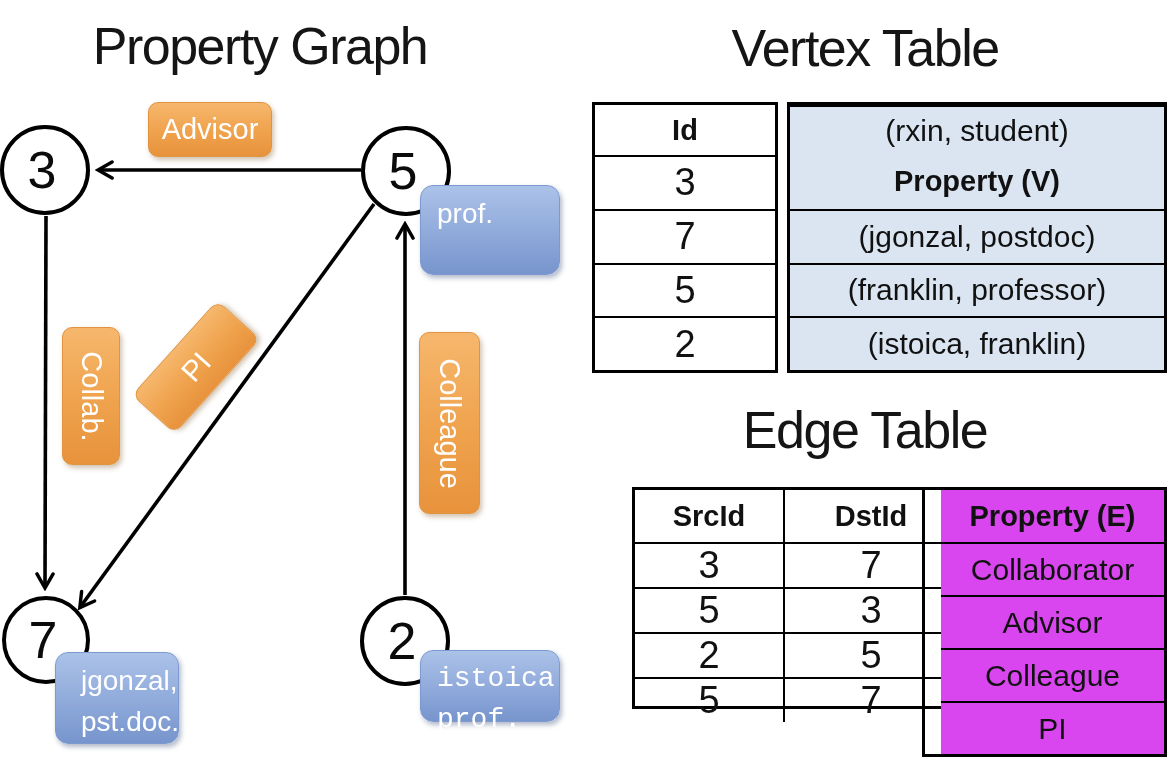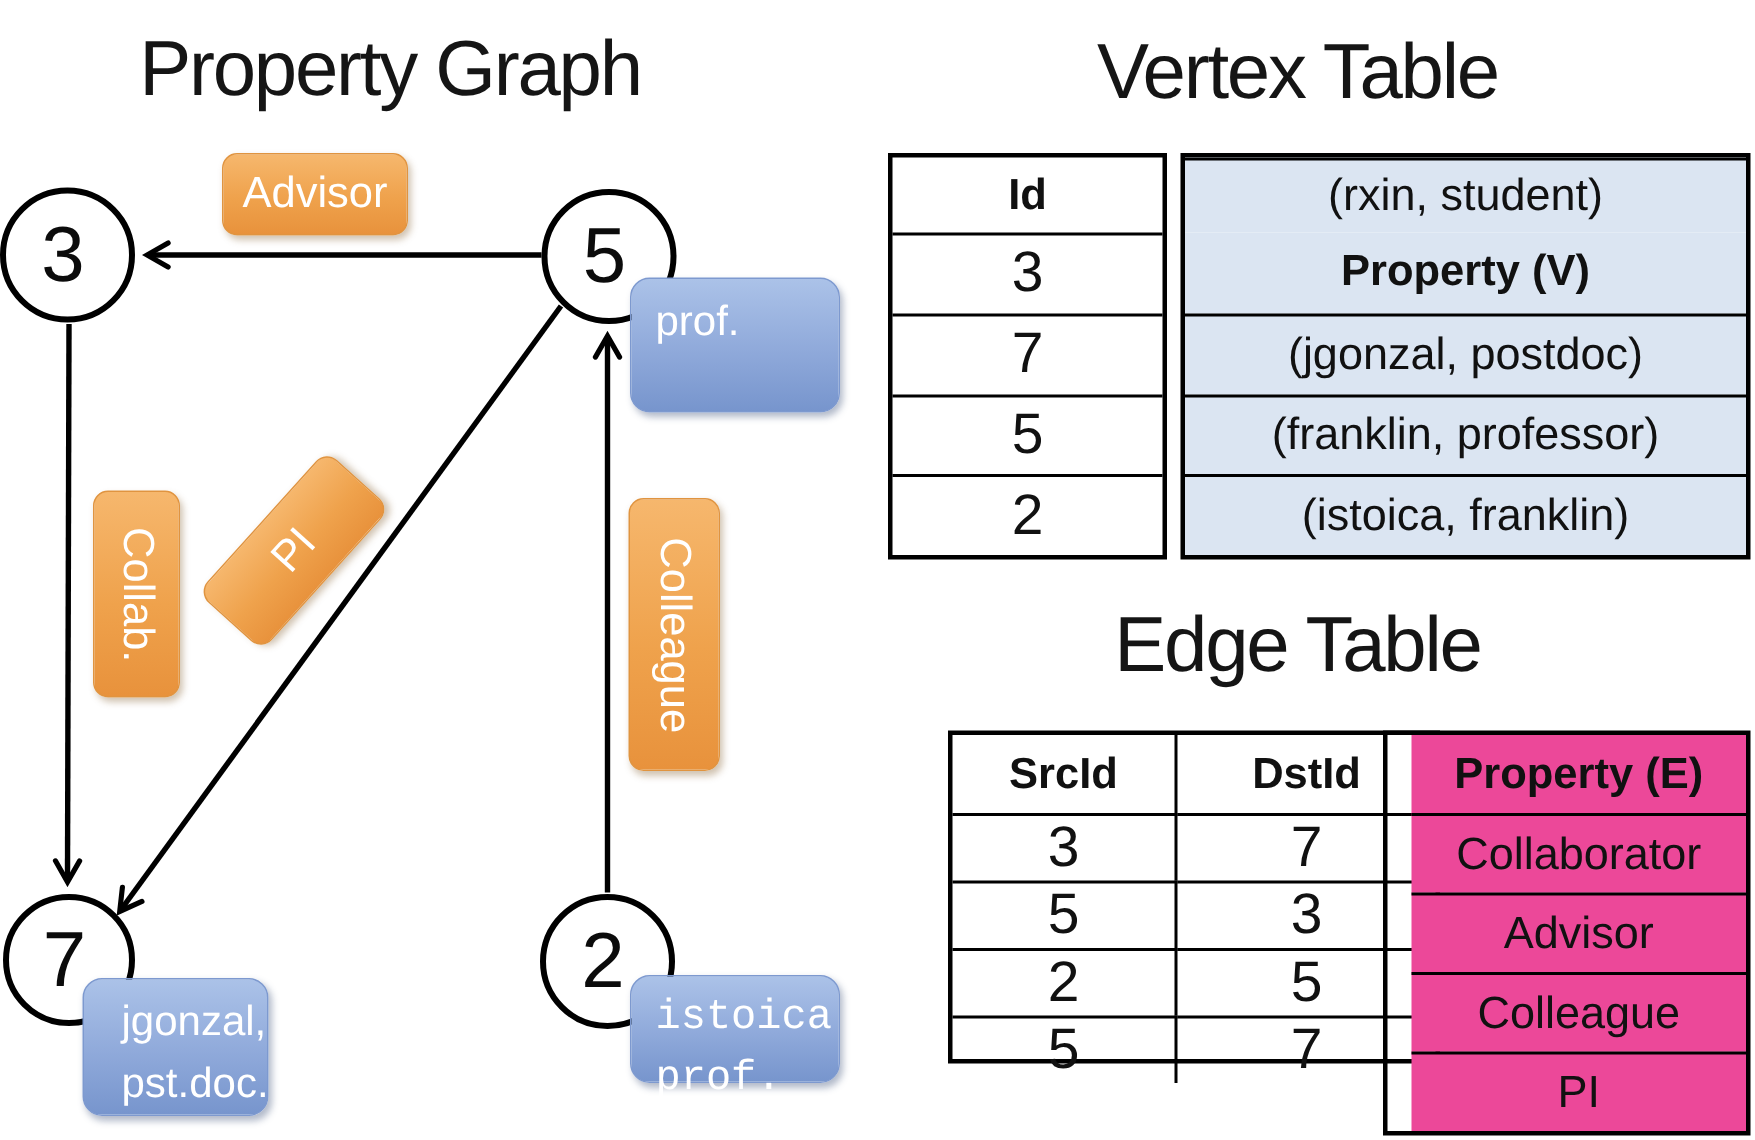--- a/index.html
+++ b/index.html
@@ -39,21 +39,21 @@
   
   .ptable{position:absolute;border:3px solid #000;box-sizing:border-box;display:grid;}
   .ptable .cell{
     border-top:2.5px solid #000;display:flex;align-items:center;justify-content:center;
     font-size:30px;font-weight:300;white-space:nowrap;
   }
   .ptable .cell.first{border-top:none;}
   .ptable .hdr{font-weight:bold;font-size:29px;}
   .ptable .num{font-size:38px;}
   .blue-fill{background:#dbe5f2;}
-  .tan-fill{background:#ec4899;margin-left:16px;}
+  .tan-fill{background:#d946ef;margin-left:16px;}
 </style>
 </head>
 <body>
 
 <div id="stage">
 
   <div class="abs section-title" style="left:0;top:16px;width:520px;">Property Graph</div>
 
   <svg id="edges-svg" width="585" height="760" viewBox="0 0 585 760">
     <defs>

